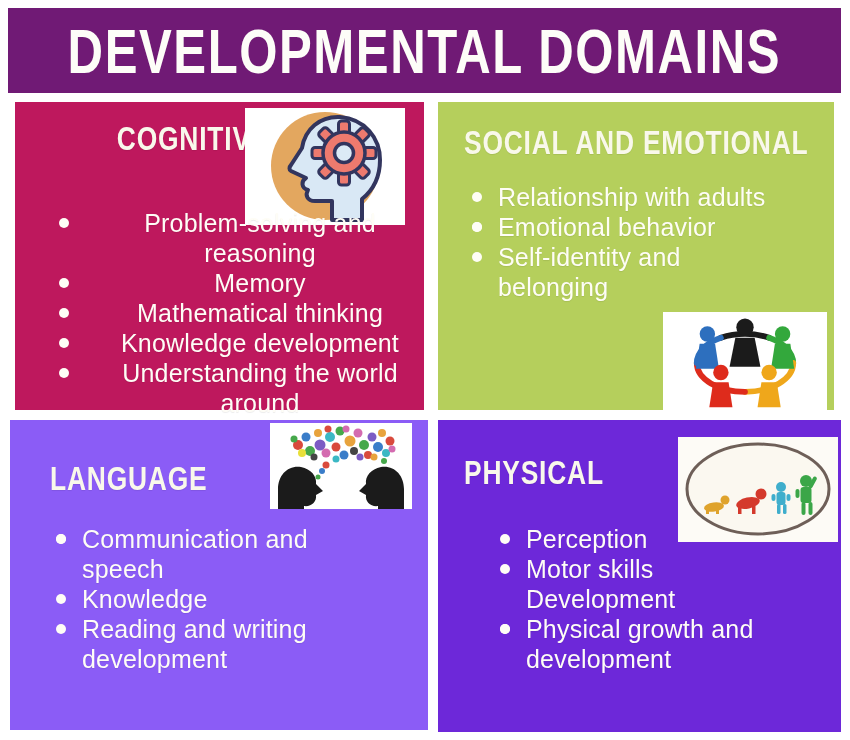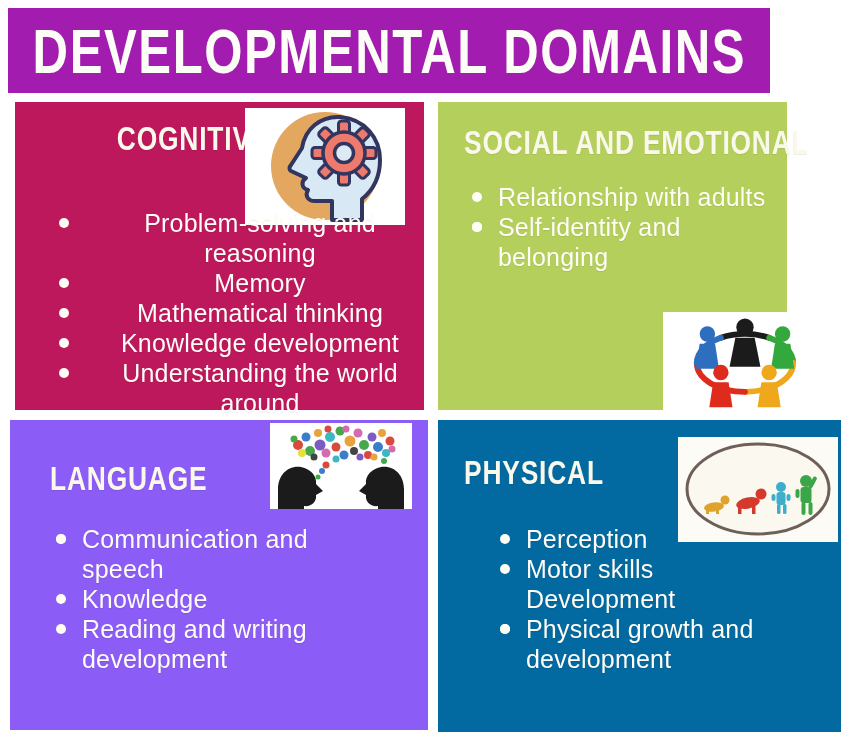--- a/index.html
+++ b/index.html
@@ -1,32 +1,32 @@
 <!DOCTYPE html>
 <html><head>
 <meta charset="utf-8">
 <style>
   html,body { margin:0; padding:0; background:#ffffff; }
   .poster {
     position:relative; width:850px; height:740px; background:#ffffff;
     font-family:"Liberation Sans", sans-serif; overflow:hidden;
   }
   .banner {
-    position:absolute; left:8px; top:8px; width:762px; height:85px;
-    background:#a21caf; display:flex; align-items:center; justify-content:center;
+    position:absolute; left:8px; top:8px; width:833px; height:85px;
+    background:#701a75; display:flex; align-items:center; justify-content:center;
   }
   .banner-title {
     color:#FDFDF8; font-weight:bold; font-size:63px; letter-spacing:2px;
     transform:scaleX(0.78); white-space:nowrap;
   }
   .panel { position:absolute; }
   .cognitive { left:15px;  top:102px; width:409px; height:308px; background:#be185d;text-align:center; }
-  .social    { left:438px; top:102px; width:349px; height:308px; background:#B5CF5C; }
+  .social    { left:438px; top:102px; width:396px; height:308px; background:#B5CF5C; }
   .language  { left:10px;  top:420px; width:418px; height:310px; background:#8b5cf6; }
-  .physical  { left:438px; top:420px; width:403px; height:312px; background:#0369a1; }
+  .physical  { left:438px; top:420px; width:403px; height:312px; background:#6d28d9; }
   .ptitle {
     margin:0; color:#F9F8EB; font-weight:bold; font-size:33px; letter-spacing:1px;
     transform:scaleX(0.8); transform-origin:left center; white-space:nowrap;
     text-shadow:0 1px 1px rgba(0,0,0,0.08);
   }
   .cognitive .ptitle { margin:18px 0 0 24px; }
   .social    .ptitle { margin:22px 0 0 26px; }
   .language  .ptitle { margin:40px 0 0 40px; }
   .physical  .ptitle { margin:34px 0 0 26px; }
   .blist {
@@ -115,21 +115,21 @@
           <circle cx="60" cy="60" r="8" fill="#DE2B1C"></circle>
           <path d="M 52 70 L 68 70 L 72 96 L 48 96 Z" fill="#DE2B1C"></path>
           <circle cx="110" cy="60" r="8" fill="#EFA71B"></circle>
           <path d="M 102 70 L 118 70 L 122 96 L 98 96 Z" fill="#EFA71B"></path>
         </g>
       </svg>
     </div>
     <ul class="blist">
         <li><span class="dot"></span><span>Relationship with adults</span></li>
         <li><span class="dot"></span></li>
-        <li><span class="dot"></span></li>
+        <li><span class="dot"></span><span>Emotional behavior</span></li>
         <li><span class="dot"></span><span>Self-identity and
 belonging</span></li>
       </ul>
   </section>
 
   <section class="panel language">
     <h2 class="ptitle">LANGUAGE</h2>
     <div class="icon-box icon-language">
       <svg viewBox="0 0 142 86" xmlns="http://www.w3.org/2000/svg">
         <rect width="142" height="86" fill="#ffffff"></rect>

